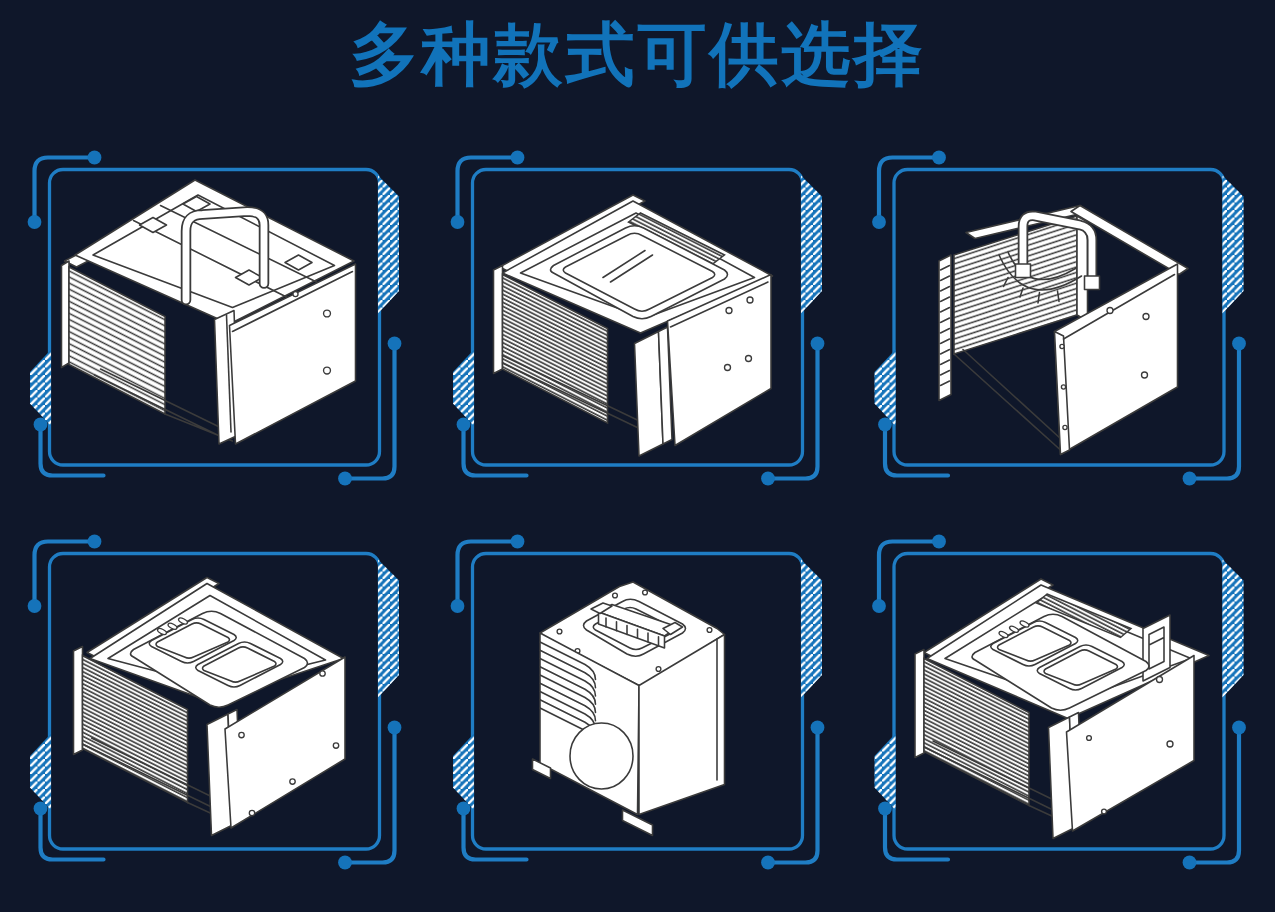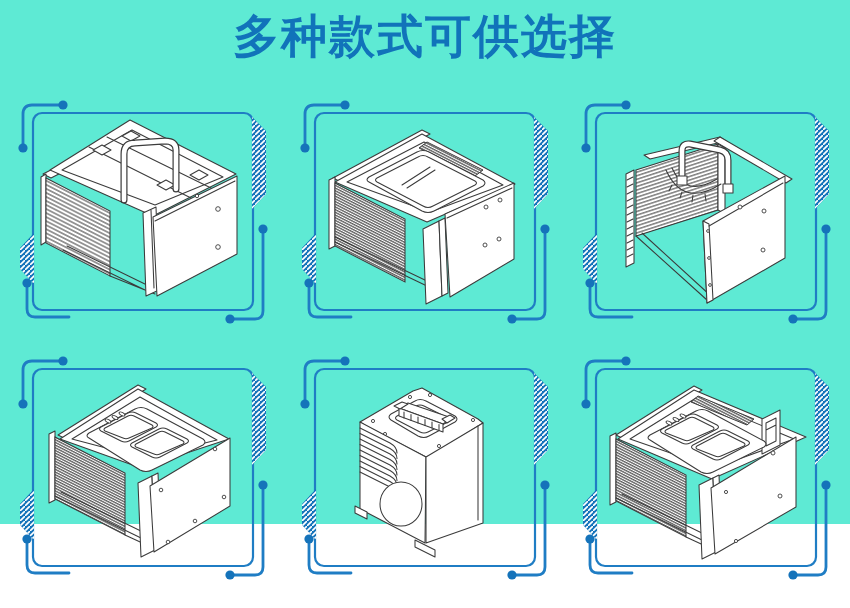--- a/index.html
+++ b/index.html
@@ -1,19 +1,19 @@
 <!DOCTYPE html>
 <html style="--accent: #1173ba; --frame: #1f7dc4; --deep: #1573ba;"><head>
 <meta charset="utf-8">
 <style>
   :root{ --accent:#1173ba; --frame:#1f7dc4; --deep:#1573ba; }
   *{box-sizing:border-box}
   html,body{margin:0;padding:0;background:#fff}
   body{width:850px;height:608px;overflow:hidden;font-family:"Liberation Sans",sans-serif}
-  .page{position:relative;width:850px;height:524px;background:#5eead4}
+  .page{position:relative;width:850px;height:608px;background:#0f172a}
   .title{position:absolute;top:8px;left:0;width:100%;margin:0;text-align:center;
          font-size:46px;line-height:1.25;font-weight:800;letter-spacing:2px;color:var(--accent)}
   .grid{position:absolute;inset:0}
   .cell{position:absolute;width:282px;height:256px;margin:0;padding:0}
   .cell svg{display:block;width:282px;height:256px}
   .c1{left:5px;top:90px}.c2{left:287px;top:90px}.c3{left:568px;top:90px}
   .c4{left:5px;top:346px}.c5{left:287px;top:346px}.c6{left:568px;top:346px}
   
   .fr{fill:none;stroke:var(--frame);stroke-width:2.2}
   .fl{fill:none;stroke:var(--frame);stroke-width:2.8;stroke-linecap:round}

